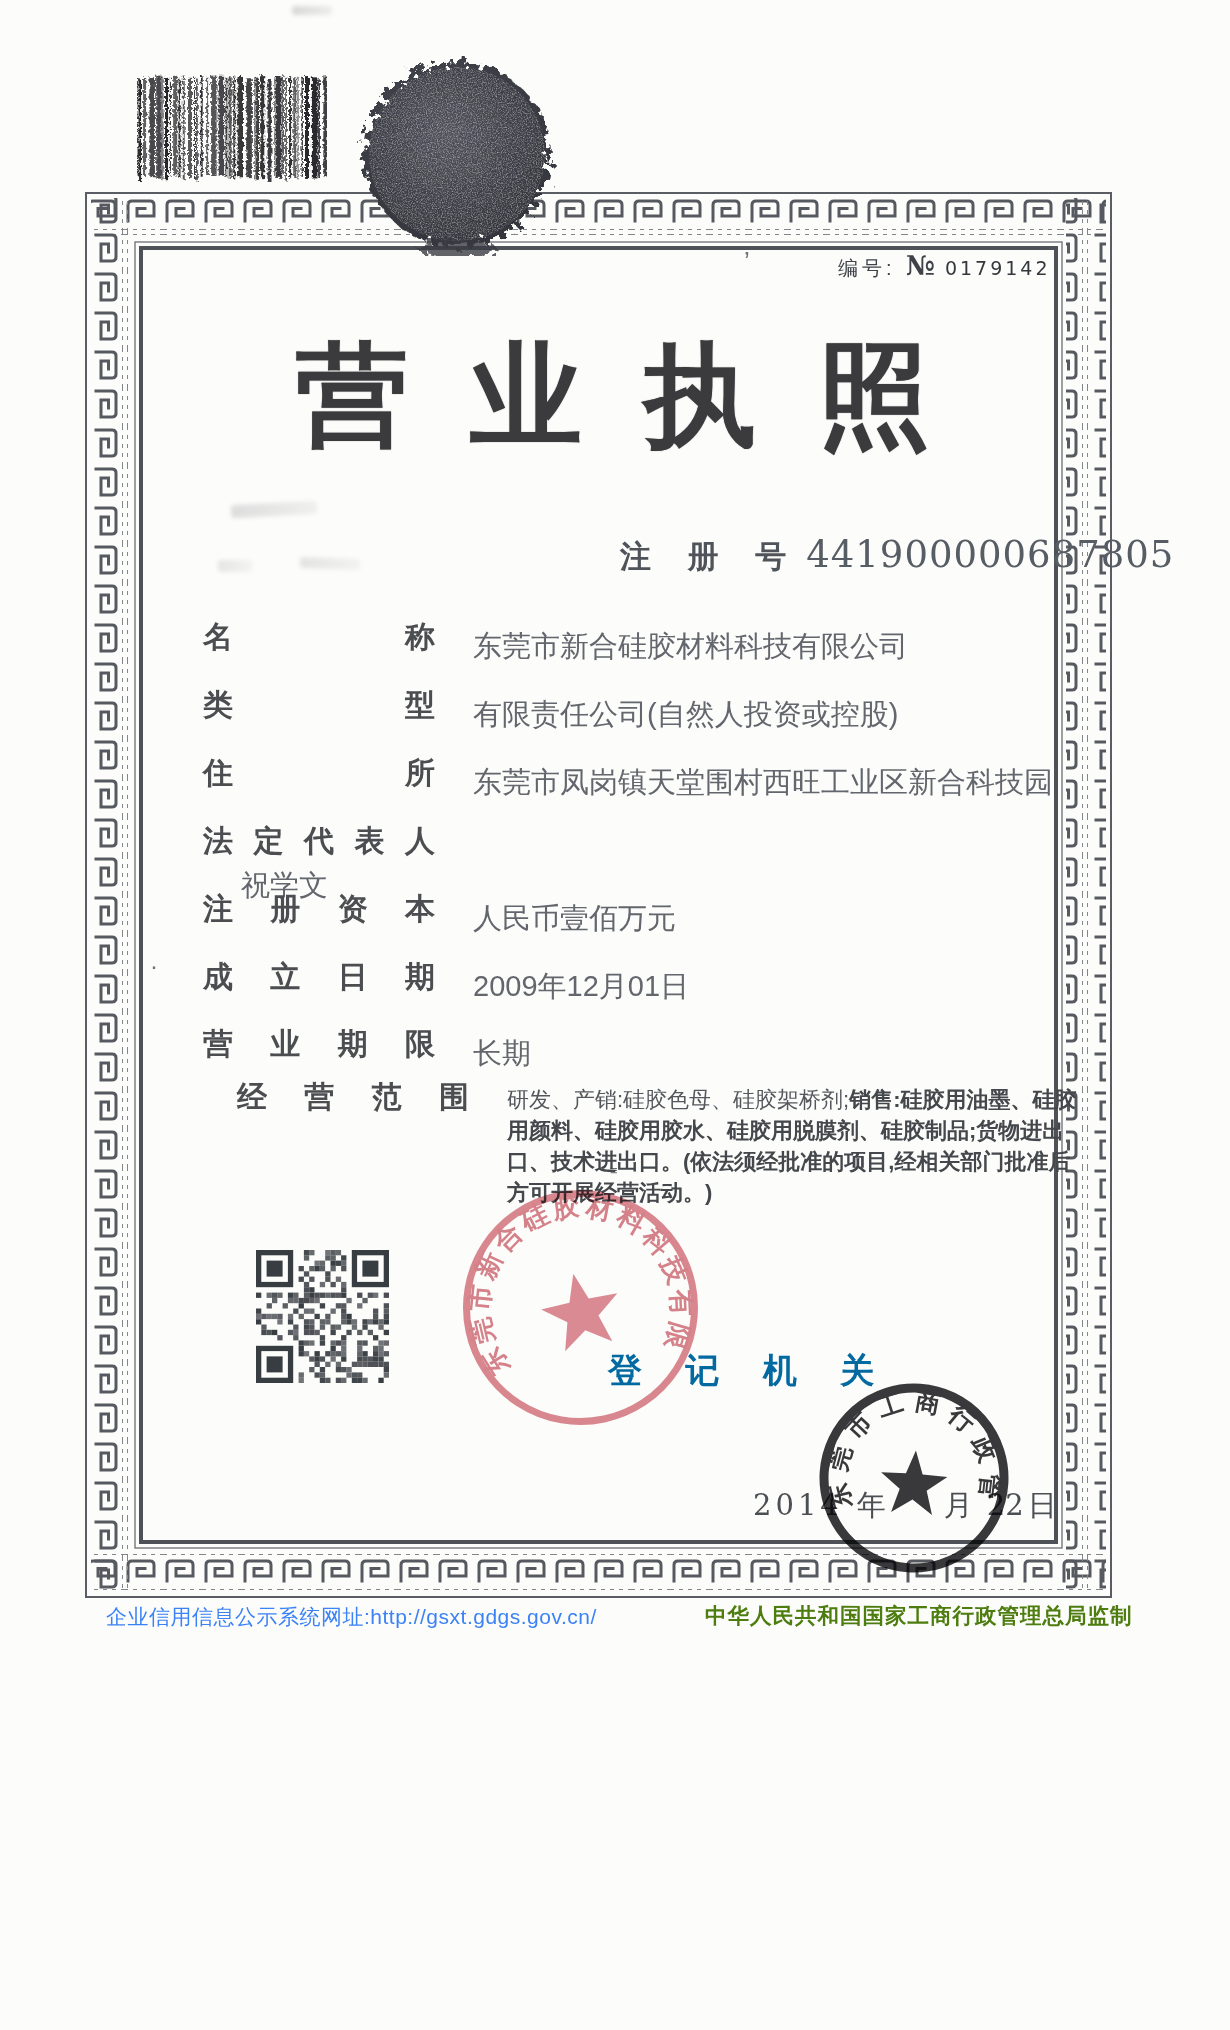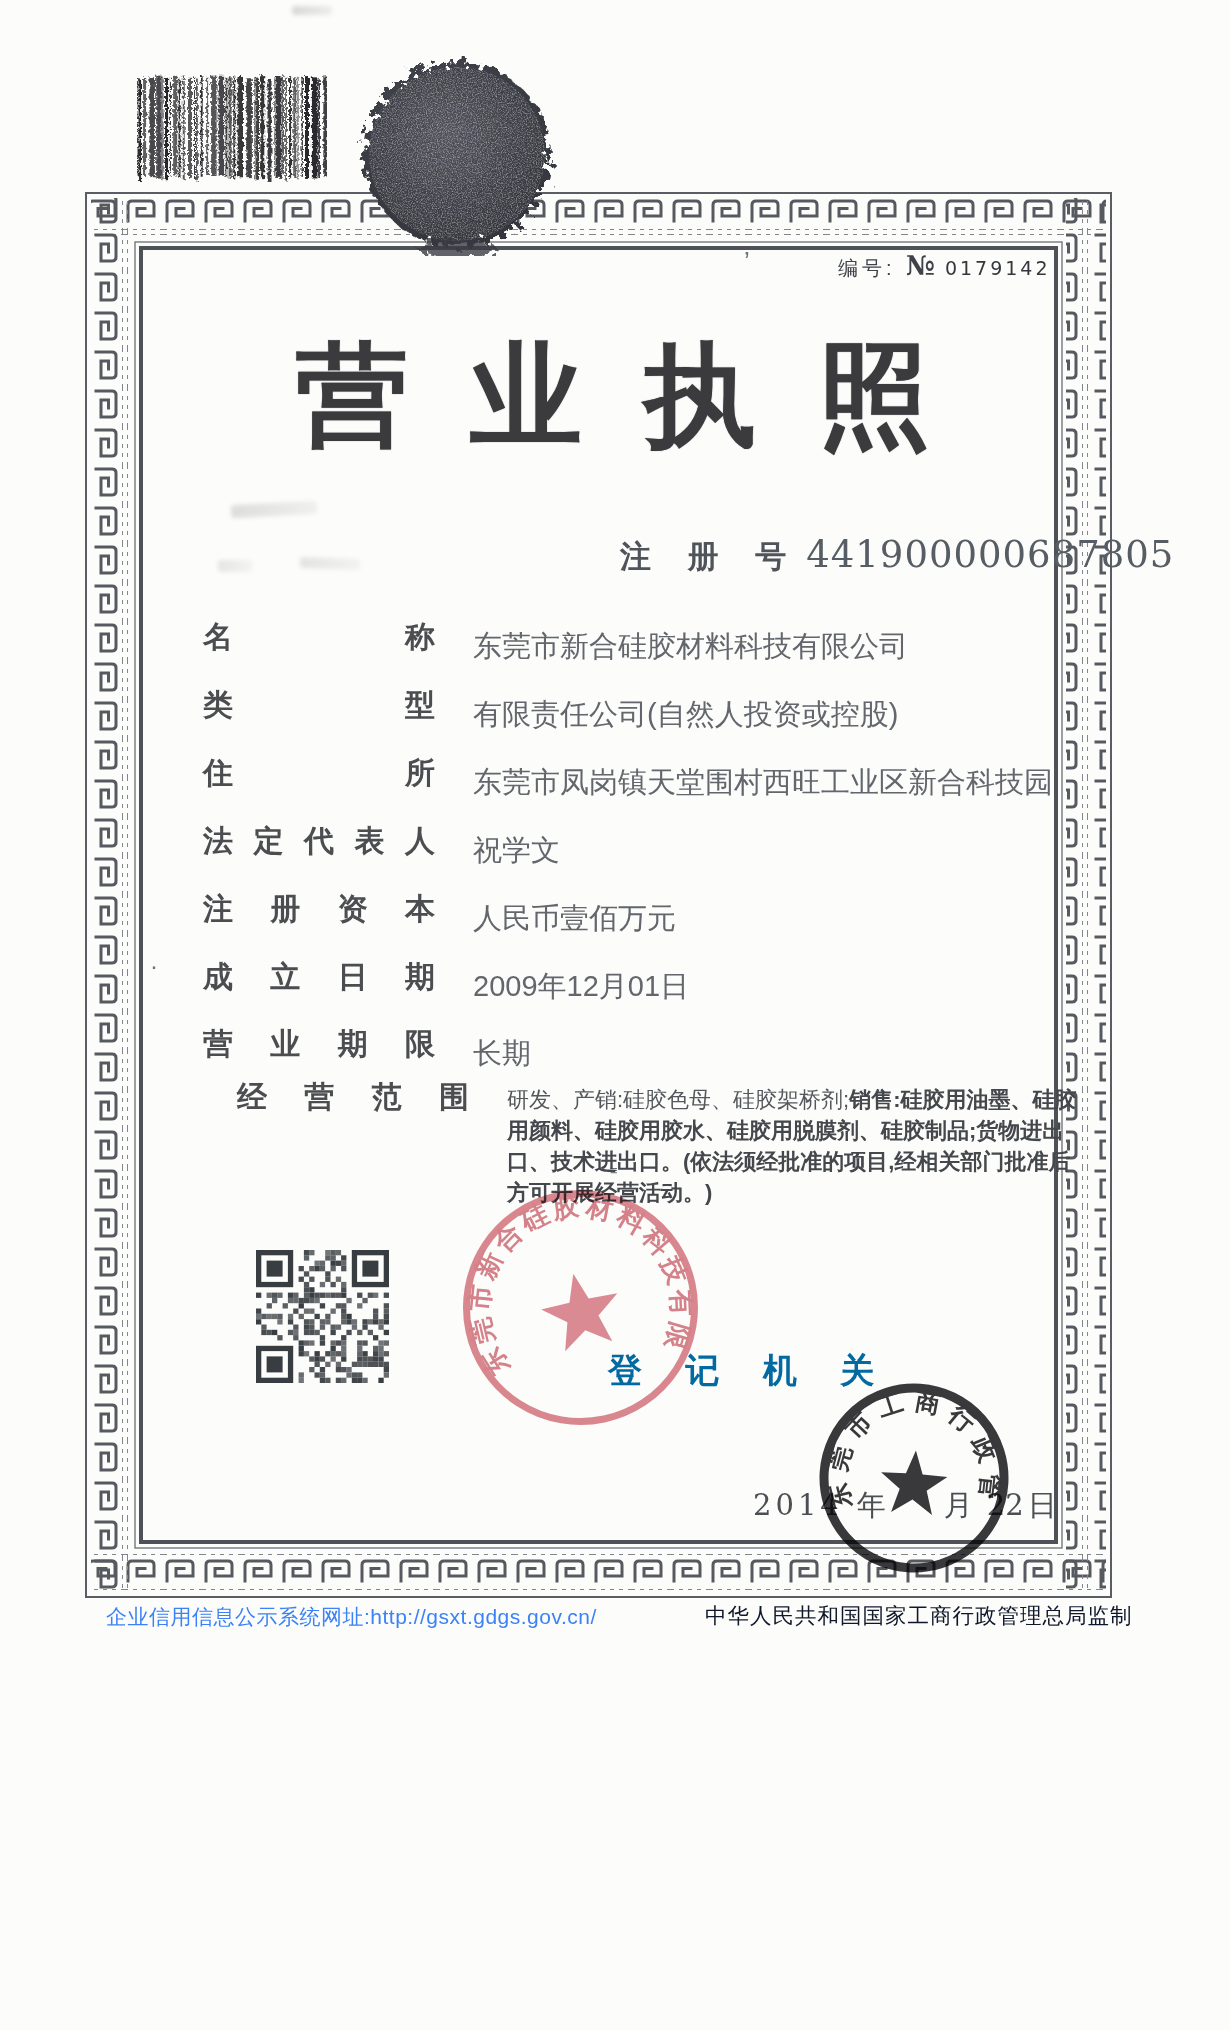--- a/index.html
+++ b/index.html
@@ -29,21 +29,21 @@
   
   .registrar{top:1348px;left:608px;font-size:34px;font-weight:700;letter-spacing:17px;color:#0369a1;}
   .dateline{top:1486px;left:753px;display:flex;align-items:baseline;font-size:29px;color:#4b4f54;}
   .dateline .y{letter-spacing:4px;font-family:"DejaVu Serif",serif;}
   .dateline .u1{margin-left:14px;}
   .dateline .u2{margin-left:58px;}
   .dateline .d{margin-left:14px;font-family:"DejaVu Serif",serif;}
   .dateline .u3{margin-left:4px;}
   
   .footer-left{top:1603px;left:106px;font-size:21px;color:#3b82f6;letter-spacing:.5px;}
-  .footer-right{top:1601px;left:705px;font-size:21.5px;font-weight:400;color:#0f172a;letter-spacing:1px;}
+  .footer-right{top:1601px;left:705px;font-size:21.5px;font-weight:700;color:#4d7c0f;letter-spacing:1px;}
   
   .sealbox{mix-blend-mode:multiply;}
   
   .smudge{position:absolute;background:linear-gradient(90deg,rgba(90,92,98,.5),rgba(120,122,128,.25));
           filter:blur(2.2px);opacity:.38;border-radius:3px;}
   .mark{position:absolute;color:#3f4347;opacity:.75;}
 </style>
 </head>
 <body>
 
@@ -167,21 +167,21 @@
     <div class="fvalue">东莞市新合硅胶材料科技有限公司</div>
   </div>
   <div class="row" style="top:688px;">
     <div class="flabel">类型</div>
     <div class="fvalue">有限责任公司(自然人投资或控股)</div>
   </div>
   <div class="row" style="top:756px;">
     <div class="flabel">住所</div>
     <div class="fvalue">东莞市凤岗镇天堂围村西旺工业区新合科技园</div>
   </div>
-  <div class="row" style="top:824px;">
+  <div class="row" style="top:824px;flex-direction:column;">
     <div class="flabel">法定代表人</div>
     <div class="fvalue">祝学文</div>
   </div>
   <div class="row" style="top:892px;">
     <div class="flabel">注册资本</div>
     <div class="fvalue">人民币壹佰万元</div>
   </div>
   <div class="row" style="top:960px;">
     <div class="flabel">成立日期</div>
     <div class="fvalue">2009年12月01日</div>

